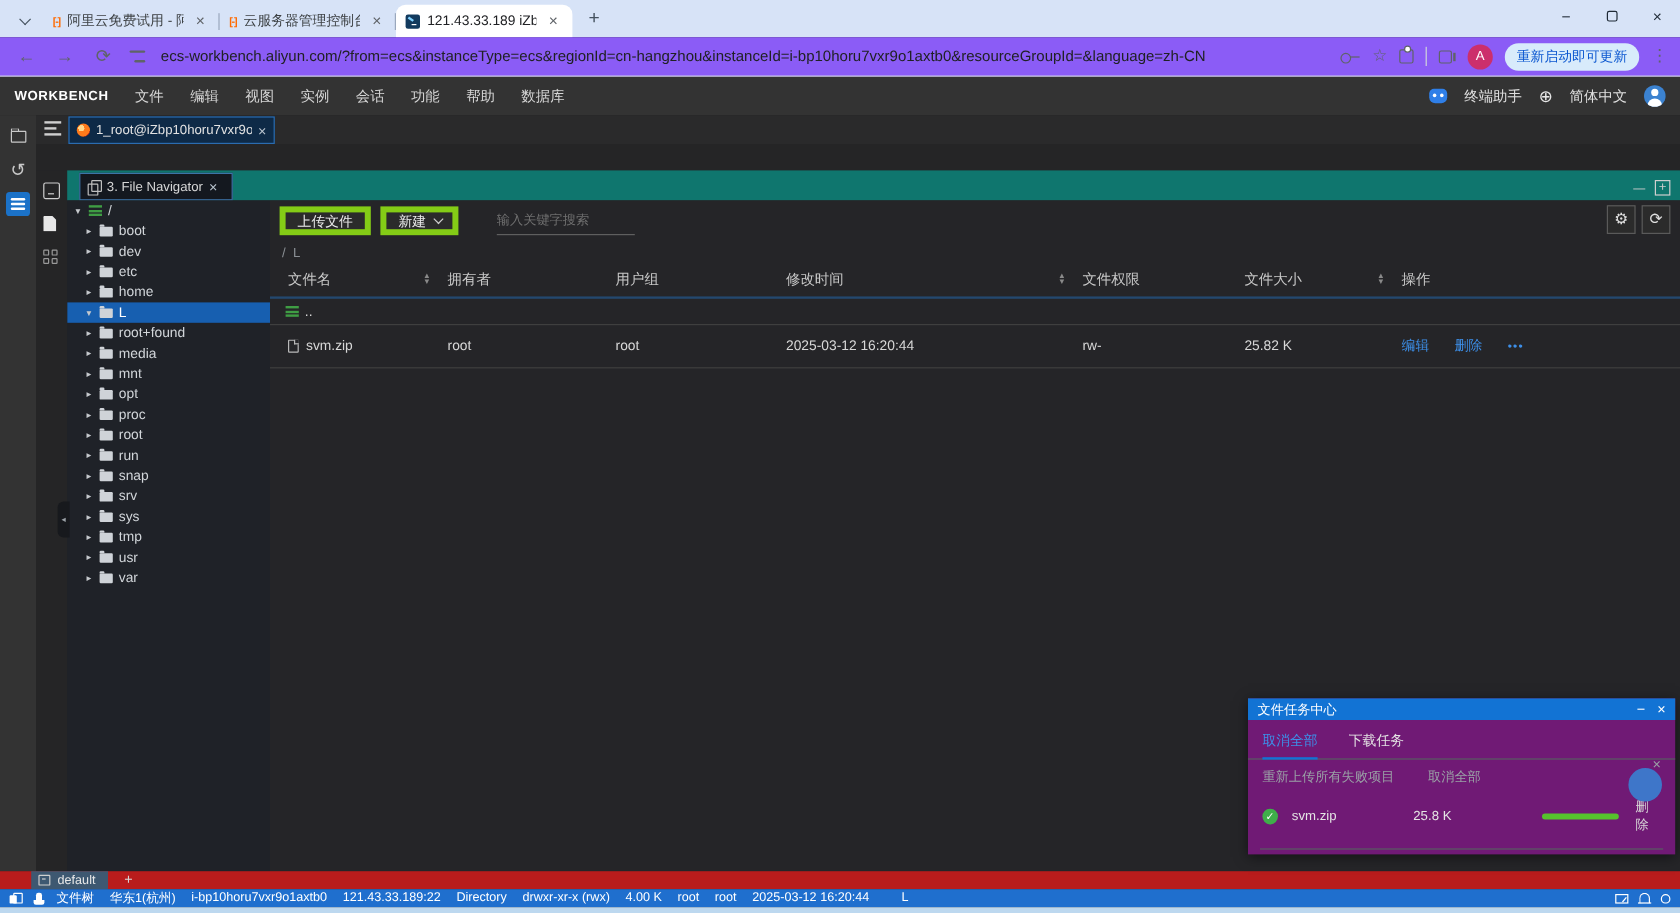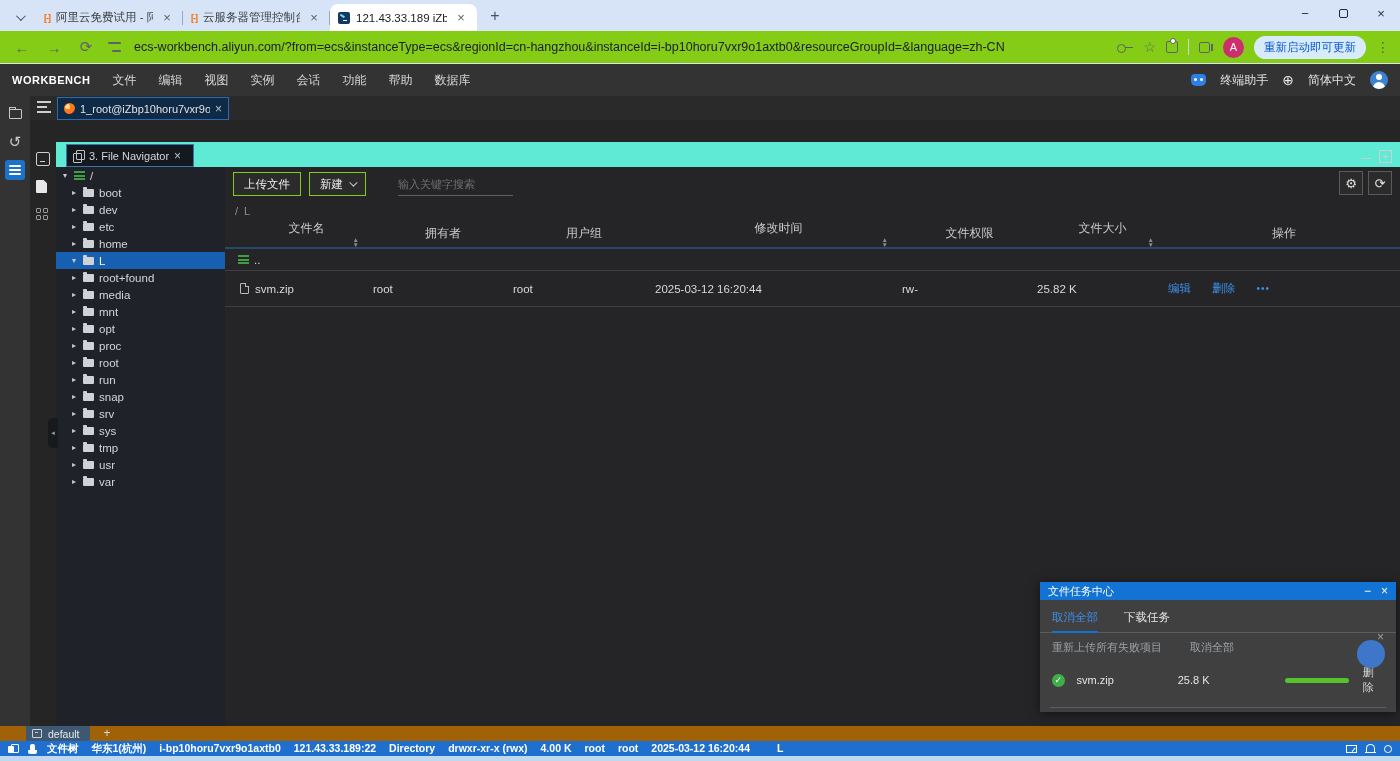--- a/index.html
+++ b/index.html
@@ -21,21 +21,21 @@
   .fav-wb::after { content:""; position:absolute; left:5px; bottom:2.5px; width:4px; height:1.5px; background:#fff; }
   .i-close::before { content:"×"; }
   .tab-x { font-size:13px; color:#5f6368; width:16px; height:16px; border-radius:8px; display:flex; align-items:center; justify-content:center; }
   .newtab-btn { width:24px; height:24px; margin:0 0 3px 6px; display:flex; align-items:center; justify-content:center; font-size:16px; color:#45525f; }
   .i-plus::before { content:"+"; }
   .wincontrols { margin-left:auto; display:flex; align-self:flex-start; }
   .winbtn { width:38px; height:26px; display:flex; align-items:center; justify-content:center; color:#1f2a36; font-size:13px; }
   .i-minim::before { content:"−"; }
   .maxbox { width:9px; height:9px; border:1.2px solid #1f2a36; border-radius:2px; }
 
-  .addressbar { position:absolute; left:0; top:31px; width:1400px; height:33px; background:#84cc16; border-bottom:1px solid #dfe3ea; display:flex; align-items:center; padding:0 10px; gap:8px; }
+  .addressbar { position:absolute; left:0; top:31px; width:1400px; height:33px; background:#8b5cf6; border-bottom:1px solid #dfe3ea; display:flex; align-items:center; padding:0 10px; gap:8px; }
   .nav-ic { color:#5f6368; font-size:15px; width:24px; text-align:center; }
   .i-back::before { content:"←"; }
   .i-fwd::before { content:"→"; }
   .i-reload::before { content:"⟳"; }
   .siteinfo { width:20px; height:14px; display:flex; flex-direction:column; justify-content:space-between; padding:2px 2px; }
   .siteinfo i { display:block; height:1.6px; background:#5f6368; border-radius:1px; position:relative; }
   .siteinfo i:nth-child(1) { width:13px; } .siteinfo i:nth-child(2) { width:9px; margin-left:4px; }
   .url-text { font-size:12.5px; color:#202124; white-space:nowrap; overflow:hidden; flex:1; }
   .addr-right { display:flex; align-items:center; gap:10px; margin-left:auto; }
   .key-ic { width:16px; height:9px; position:relative; }
@@ -100,21 +100,21 @@
   .expand-ic::before, .expand-ic::after { content:""; position:absolute; width:5px; height:5px; border:1.5px solid #cfe0ee; }
   .expand-ic::before { left:0; top:0; border-right:none; border-bottom:none; }
   .expand-ic::after { right:0; bottom:0; border-left:none; border-top:none; }
   .conn-item { margin-right:16px; white-space:nowrap; }
   .conn-bar .mini-logo { width:10px; height:10px; margin-left:3px; }
   .exit-ic { margin-left:auto; margin-right:10px; width:13px; height:13px; position:relative; }
   .exit-ic::before { content:""; position:absolute; left:0; top:0; width:8px; height:13px; border:1.5px solid #dfe9f2; border-right:none; }
   .exit-ic::after { content:"→"; position:absolute; left:4px; top:0; font-size:10px; color:#dfe9f2; }
 
   
-  .navtab-row { position:absolute; left:56px; top:142px; width:1344px; height:25px; background:#5eead4; }
+  .navtab-row { position:absolute; left:56px; top:142px; width:1344px; height:25px; background:#0f766e; }
   .nav-tab { position:absolute; left:10px; top:2px; height:23px; width:128px; background:#14181f; border:1px solid #3c74a8; display:flex; align-items:center; gap:5px; padding:0 6px; color:#d6d6d6; font-size:11px; }
   .copy-ic { width:11px; height:11px; position:relative; flex:none; }
   .copy-ic::before { content:""; position:absolute; left:0; top:2.5px; width:7px; height:8px; border:1.3px solid #bfbfbf; border-radius:1px; background:#14181f; }
   .copy-ic::after { content:""; position:absolute; left:3px; top:0; width:7px; height:8px; border:1.3px solid #bfbfbf; border-radius:1px; }
   .navtab-right { position:absolute; right:8px; top:5px; display:flex; gap:8px; align-items:center; color:#cfcfcf; }
   .i-dash::before { content:"—"; font-size:10px; }
   .plusbox { width:13px; height:13px; border:1.3px solid #cfcfcf; display:flex; align-items:center; justify-content:center; font-size:11px; }
 
   
   .tree-panel { position:absolute; left:56px; top:167px; width:169px; height:559px; background:#1f2228; overflow:hidden; }
@@ -127,68 +127,68 @@
   .folder-icon { width:11px; height:8px; background:#cfd3d8; border-radius:1px; position:relative; margin-right:5px; flex:none; }
   .folder-icon::before { content:""; position:absolute; left:0; top:-2px; width:4px; height:2px; background:inherit; border-radius:1px 1px 0 0; }
   .green-list { width:11px; height:9px; margin-right:5px; flex:none; display:flex; flex-direction:column; justify-content:space-between; }
   .green-list i { display:block; height:2px; background:#3f9d44; }
   .tree-handle { position:absolute; left:48px; top:418px; width:10px; height:30px; background:#17191d; border-radius:5px 0 0 5px; display:flex; align-items:center; justify-content:center; color:#9aa0a6; font-size:7px; z-index:5; }
   .i-left::before { content:"◂"; }
 
   
   .main-panel { position:absolute; left:225px; top:167px; width:1175px; height:559px; background:#252528; }
   .fm-toolbar { position:relative; height:36px; padding:5px 8px 0 8px; display:flex; align-items:flex-start; gap:8px; }
-  .btn-dark { height:24px; background:#2b2b2b; border:1px solid #84cc16; color:#ececec; font-size:11.5px; display:flex; align-items:center; padding:0 10px; gap:6px; }
+  .btn-dark { height:24px; background:#2b2b2b; border:5px solid #84cc16; color:#ececec; font-size:11.5px; display:flex; align-items:center; padding:0 10px; gap:6px; }
   .dd-arrow { width:6px; height:6px; border-right:1.4px solid #cfcfcf; border-bottom:1.4px solid #cfcfcf; transform:rotate(45deg) translateY(-2px); }
   .search-box { width:115px; height:24px; border-bottom:1px solid #5f5f5f; display:flex; align-items:center; margin-left:24px; }
   .search-box input { background:transparent; border:none; outline:none; color:#bdbdbd; font-size:11px; width:100%; font-family:inherit; }
   .search-box input::placeholder { color:#6f6f6f; }
   .fm-tools-right { position:absolute; right:8px; top:4px; display:flex; gap:5px; }
   .sq-btn { width:24px; height:24px; background:#2b2b2b; border:1px solid #5a5a5a; color:#e0e0e0; display:flex; align-items:center; justify-content:center; font-size:13px; }
   .i-gear::before { content:"⚙"; }
   .i-refresh::before { content:"⟳"; }
   .breadcrumb { height:16px; padding-left:10px; display:flex; gap:6px; font-size:11px; color:#8a8f94; align-items:center; }
   .ftable-head { height:30px; display:flex; align-items:center; padding-left:15px; font-size:12px; color:#c8c8c8; border-bottom:2px solid #24486e; }
-  .hcell { display:flex; align-items:center;flex-direction:column; }
+  .hcell { display:flex; align-items:center; }
   .c-name{width:133px}.c-owner{width:140px}.c-group{width:142px}.c-mod{width:247px}.c-perm{width:135px}.c-size{width:131px}.c-act{flex:1}
   .sort { display:flex; flex-direction:column; margin-left:auto; margin-right:14px; color:#8a8a8a; font-size:6.5px; line-height:5px; }
   .sort::before { content:"▲"; } .sort::after { content:"▼"; }
   .prow { height:22px; display:flex; align-items:center; padding-left:13px; font-size:11.5px; color:#d8d8d8; border-bottom:1px solid #3f3f3f; }
   .frow { height:36px; display:flex; align-items:center; padding-left:15px; font-size:11.5px; color:#d8d8d8; border-bottom:1px solid #3f3f3f; }
   .cell { white-space:nowrap; overflow:hidden; }
   .file-ic { width:9px; height:11px; border:1.2px solid #b9b9b9; border-radius:1px; margin-right:6px; flex:none; position:relative; }
   .file-ic::before { content:""; position:absolute; right:-1px; top:-1px; width:3px; height:3px; background:#252528; border-left:1.2px solid #b9b9b9; border-bottom:1.2px solid #b9b9b9; }
   .name-cell { display:flex; align-items:center; }
   .act-link { color:#3d8fe8; margin-right:18px; cursor:pointer; }
   .i-more::before { content:"•••"; letter-spacing:1px; }
   .more-link { color:#3d8fe8; font-size:10px; }
 
   
-  .task-panel { position:absolute; left:1040px; top:582px; width:356px; height:130px; background:#404040; box-shadow:0 2px 10px rgba(0,0,0,.5); z-index:8; }
+  .task-panel { position:absolute; left:1040px; top:582px; width:356px; height:130px; background:#701a75; box-shadow:0 2px 10px rgba(0,0,0,.5); z-index:8; }
   .task-head { height:18px; background:#1273d4; color:#fff; font-size:11px; display:flex; align-items:center; padding:0 8px; }
   .task-head .ttl { flex:1; }
   .task-head .hbtn { margin-left:10px; font-size:12px; color:#fff; }
   .task-tabs { display:flex; gap:26px; padding:10px 12px 0 12px; font-size:11.5px; }
   .ttab { color:#e4e4e4; padding-bottom:6px; }
   .ttab.active { color:#3d8fe8; border-bottom:2px solid #1273d4; }
   .task-hr { height:1px; background:#585d62; margin-top:-1px; }
   .task-links { display:flex; gap:28px; padding:7px 12px 0 12px; font-size:11px; color:#9aa0a6; }
   .task-row { display:flex; align-items:center; padding:10px 12px 0 12px; font-size:11px; color:#e4e4e4; }
   .chk { width:13px; height:13px; border-radius:50%; background:#3fae4a; color:#fff; font-size:9px; display:flex; align-items:center; justify-content:center; margin-right:12px; }
   .i-check::before { content:"✓"; }
   .task-name { width:105px; }
   .task-size { width:70px; }
   .progress { width:66px; height:5px; border-radius:3px; background:#56c22d; margin:0 14px 0 40px; }
   .task-del { color:#d8d8d8; }
   .task-bottom-hr { height:1px; background:#585d62; margin:12px 10px 0 10px; }
   .float-x { position:absolute; left:1377px; top:630px; color:#9aa0a6; font-size:12px; z-index:9; }
   .feedback-btn { position:absolute; left:1357px; top:640px; width:28px; height:28px; border-radius:50%; background:#3e76c9; z-index:9; display:flex; align-items:center; justify-content:center; color:rgba(255,255,255,.35); font-size:10px; }
 
   
-  .bottom-tabbar { position:absolute; left:0; top:726px; width:1400px; height:15px; background:#a16207; display:flex; align-items:flex-start; }
+  .bottom-tabbar { position:absolute; left:0; top:726px; width:1400px; height:15px; background:#b91c1c; display:flex; align-items:flex-start; }
   .bt-tab { height:15px; background:#3e5871; color:#e8e8e8; font-size:10.5px; display:flex; align-items:center; gap:6px; padding:0 10px 0 6px; margin-left:26px; }
   .console-ic { width:10px; height:9px; border:1.2px solid #cfcfcf; border-radius:1px; position:relative; }
   .console-ic::before { content:""; position:absolute; left:1.5px; top:1.5px; width:3px; height:1.2px; background:#cfcfcf; }
   .bt-plus { color:#d8d8d8; font-size:12px; margin-left:14px; }
   .statusbar { position:absolute; left:0; top:741px; width:1400px; height:15px; background:#1f6fce; display:flex; align-items:center; color:#ffffff; font-size:10.5px; padding-left:8px; }
   .sb-ic { margin-right:10px; position:relative; }
   .copy2-ic { width:10px; height:10px; }
   .copy2-ic::before { content:""; position:absolute; left:0; top:2px; width:6px; height:7px; background:#fff; border-radius:1px; }
   .copy2-ic::after { content:""; position:absolute; left:3px; top:0; width:6px; height:7px; border:1.2px solid #fff; border-radius:1px; }
   .hand-ic { width:9px; height:10px; }
@@ -541,21 +541,21 @@
     <div class="bt-tab">
       <span class="console-ic"></span>
       <span>default</span>
     </div>
     <span class="bt-plus i-plus"></span>
   </div>
 
   <div class="statusbar">
     <span class="sb-ic copy2-ic"></span>
     <span class="sb-ic hand-ic"></span>
-    <span style="display:flex;font-weight:bold;">
+    <span style="display:flex;">
         <span class="sb-seg">文件树</span>
         <span class="sb-seg">华东1(杭州)</span>
         <span class="sb-seg">i-bp10horu7vxr9o1axtb0</span>
         <span class="sb-seg">121.43.33.189:22</span>
         <span class="sb-seg">Directory</span>
         <span class="sb-seg">drwxr-xr-x (rwx)</span>
         <span class="sb-seg">4.00 K</span>
         <span class="sb-seg">root</span>
         <span class="sb-seg">root</span>
         <span class="sb-seg">2025-03-12 16:20:44</span>

